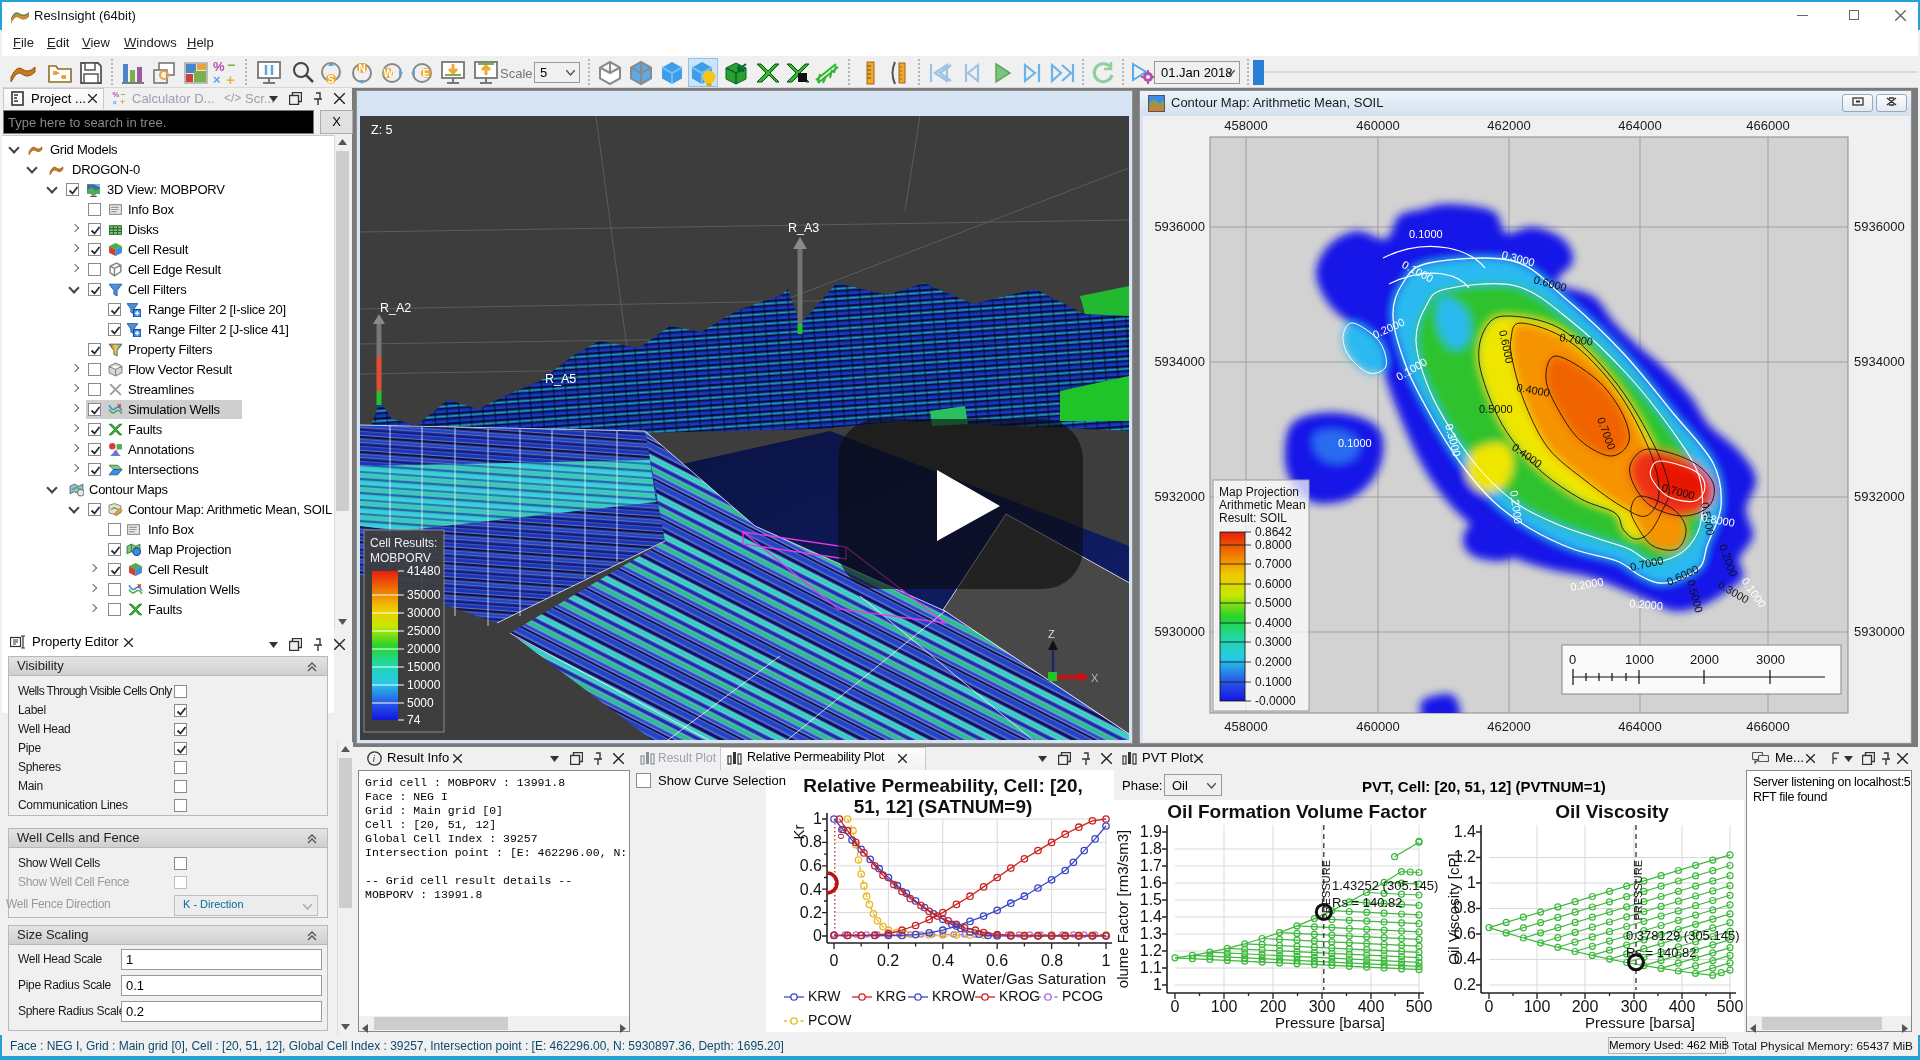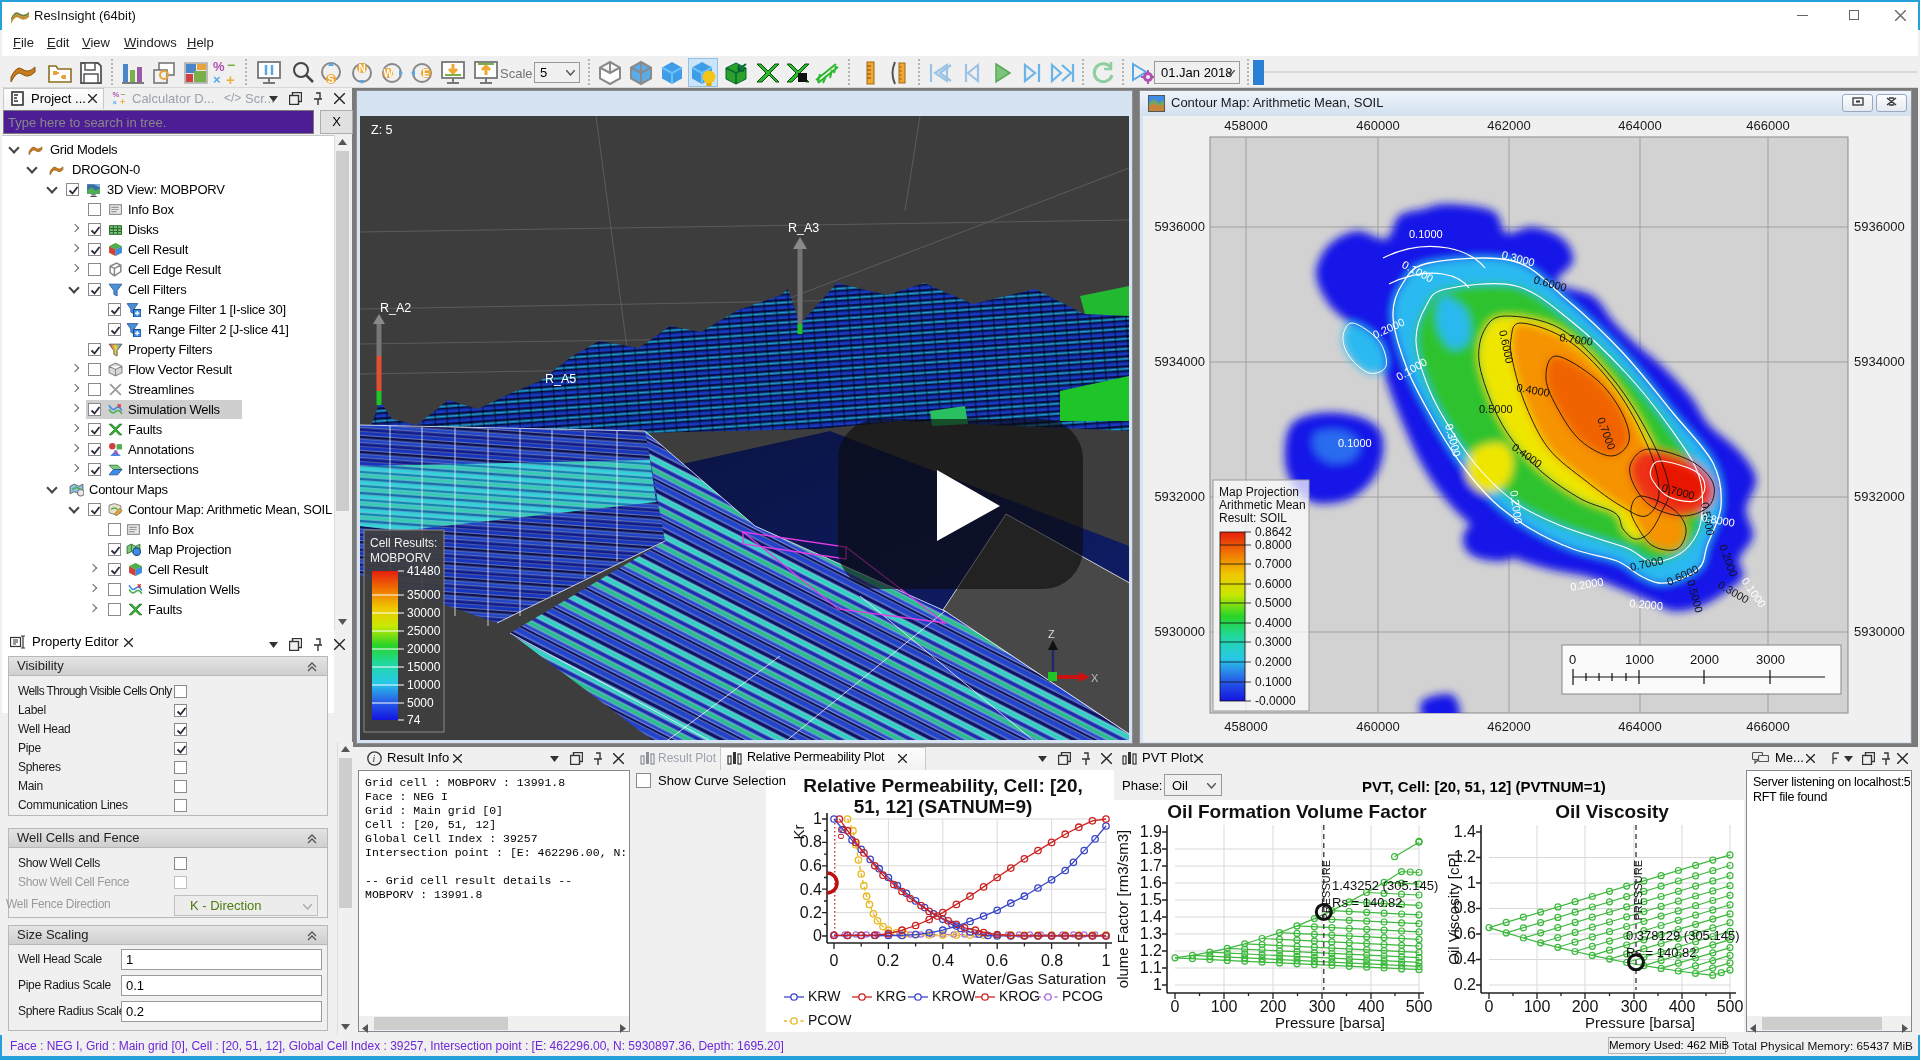--- a/index.html
+++ b/index.html
@@ -539,21 +539,21 @@
   <svg class="abs" style="left:287px;top:4px" width="13" height="13">
       <rect x="3.5" y="0.5" width="9" height="9" fill="none" stroke="#333" stroke-width="1.4"></rect>
       <rect x="0.5" y="3.5" width="9" height="9" fill="#f0f0f0" stroke="#333" stroke-width="1.4"></rect>
     </svg>
   <svg class="abs" style="left:311px;top:4px" width="10" height="14">
       <path d="M3,1 h4 v6 h2 l-4,0 M5,7 v6 M1,7 h8" stroke="#333" stroke-width="1.4" fill="none"></path>
     </svg>
   <svg class="abs" style="left:332px;top:5px" width="11" height="11">
       <path d="M0,0 L11,11 M11,0 L0,11" stroke="#222" stroke-width="1.4"></path>
     </svg>
-  <div class="abs" style="left:1px;top:22px;width:311px;height:24px;background:#4c1d95;border:1px solid #7a7a7a">
+  <div class="abs" style="left:1px;top:22px;width:311px;height:24px;background:#000000;border:1px solid #7a7a7a">
       <span style="position:absolute;left:4px;top:4px;font-size:13px;color:#888">Type here to search in tree.</span>
     </div>
   <div class="abs" style="left:318px;top:22px;width:33px;height:24px;background:#e1e1e1;border:1px solid #adadad;text-align:center;font-size:13px;line-height:22px">X</div>
   <div class="abs" id="tree" style="left:0;top:47px;width:332px;height:578px;background:#fff;border-top:1px solid #c8c8c8">
       <span class="arrow-o" style="left:8px;top:8px"></span>
       <svg class="abs" style="left:26px;top:6px" width="15" height="15" viewBox="0 0 14 14">
         <path d="M1,9 Q4,3 7,5.5 Q10,8 13,4.5 L13,7 Q10,10.5 7,8 Q4,6 1,12 Z" fill="#c87a1e" stroke="#8a5510" stroke-width="0.6"></path>
       </svg>
       <span class="abs" style="left:48px;top:6px;font-size:13px;white-space:nowrap;letter-spacing:-0.25px">Grid Models</span>
       <span class="arrow-o" style="left:26px;top:28px"></span>
@@ -623,21 +623,21 @@
       <span class="ck" style="left:106px;top:167px">
         <svg width="13" height="13">
           <path d="M2.5,6.5 L5.5,9.5 L10.5,3" fill="none" stroke="#2a2a3a" stroke-width="1.8"></path>
         </svg>
       </span>
       <svg class="abs" style="left:124px;top:166px" width="15" height="15" viewBox="0 0 14 14">
         <path d="M1,1.5 L11,1.5 L7.5,6.5 L7.5,11 L4.5,9.5 L4.5,6.5 Z" fill="#4a90d9" stroke="#2a5a99" stroke-width="0.8"></path>
         <rect x="7" y="7" width="7" height="7" fill="#3d8de8" stroke="#1a4a88"></rect>
         <path d="M10.5,8.5 v4 M8.5,10.5 h4" stroke="#fff" stroke-width="1.2"></path>
       </svg>
-      <span class="abs" style="left:146px;top:166px;font-size:13px;white-space:nowrap;letter-spacing:-0.25px">Range Filter 1 [I-slice 30]</span>
+      <span class="abs" style="left:146px;top:166px;font-size:13px;white-space:nowrap;letter-spacing:-0.25px">Range Filter 2 [I-slice 20]</span>
       <span class="ck" style="left:106px;top:187px">
         <svg width="13" height="13">
           <path d="M2.5,6.5 L5.5,9.5 L10.5,3" fill="none" stroke="#2a2a3a" stroke-width="1.8"></path>
         </svg>
       </span>
       <svg class="abs" style="left:124px;top:186px" width="15" height="15" viewBox="0 0 14 14">
         <path d="M1,1.5 L11,1.5 L7.5,6.5 L7.5,11 L4.5,9.5 L4.5,6.5 Z" fill="#4a90d9" stroke="#2a5a99" stroke-width="0.8"></path>
         <rect x="7" y="7" width="7" height="7" fill="#3d8de8" stroke="#1a4a88"></rect>
         <path d="M10.5,8.5 v4 M8.5,10.5 h4" stroke="#fff" stroke-width="1.2"></path>
       </svg>
@@ -854,21 +854,21 @@
         <span class="plabel" style="left:16px;top:149px">Main</span>
         <span class="ck" style="left:172px;top:150px"></span>
         <span class="plabel" style="left:16px;top:168px">Communication Lines</span>
         <span class="ck" style="left:172px;top:169px"></span>
         <span class="plabel" style="left:16px;top:226px">Show Well Cells</span>
         <span class="ck" style="left:172px;top:227px"></span>
         <span class="plabel pgray" style="left:16px;top:245px">Show Well Cell Fence</span>
         <span class="ck" style="left:172px;top:246px;border-color:#c0c0c0"></span>
         <span class="plabel pgray" style="left:4px;top:267px">Well Fence Direction</span>
         <div class="abs" style="left:172px;top:265px;width:144px;height:21px;background:#ececec;border:1px solid #c0c0c0">
-          <span style="position:absolute;left:15px;top:2px;font-size:13px;color:#4d7c0f">K - Direction</span>
+          <span style="position:absolute;left:8px;top:2px;font-size:11px;color:#0369a1">K - Direction</span>
           <svg style="position:absolute;right:5px;top:8px" width="9" height="6">
             <path d="M0,0 L4.5,5 L9,0" fill="none" stroke="#aaa" stroke-width="1.5"></path>
           </svg>
         </div>
         <span class="plabel" style="left:16px;top:322px">Well Head Scale</span>
         <div class="pinput" style="left:119px;top:319px;width:201px;height:21px;line-height:19px">1</div>
         <span class="plabel" style="left:16px;top:348px">Pipe Radius Scale</span>
         <div class="pinput" style="left:119px;top:345px;width:201px;height:21px;line-height:19px">0.1</div>
         <span class="plabel" style="left:16px;top:374px">Sphere Radius Scale</span>
         <div class="pinput" style="left:119px;top:371px;width:201px;height:21px;line-height:19px">0.2</div>
@@ -878,21 +878,21 @@
             <path d="M4.5,0 L9,6 L0,6 Z" fill="#555"></path>
           </svg></div>
         <div class="sthumb" style="top:16px;height:150px"></div>
         <div class="sbtn" style="top:278px"><svg width="9" height="6" style="margin-top:4px">
             <path d="M0,0 L9,0 L4.5,6 Z" fill="#555"></path>
           </svg></div>
     </div>
   </div>
 </div>
 <div class="abs" id="statusbar">
-  <span class="abs" style="left:8px;top:4px;font-size:12px;color:#6d28d9">Face : NEG I, Grid : Main grid [0], Cell : [20, 51, 12], Global Cell Index : 39257, Intersection point : [E: 462296.00, N: 5930897.36, Depth: 1695.20]</span>
+  <span class="abs" style="left:8px;top:4px;font-size:12px;color:#0c4a6e">Face : NEG I, Grid : Main grid [0], Cell : [20, 51, 12], Global Cell Index : 39257, Intersection point : [E: 462296.00, N: 5930897.36, Depth: 1695.20]</span>
   <div class="abs" style="left:1606px;top:2px;width:118px;height:17px;border:1px solid #b4b4b4;font-size:11.5px;text-align:center;line-height:15px;white-space:nowrap">Memory Used: 462 MiB</div>
   <span class="abs" style="left:1730px;top:4px;font-size:11.8px;color:#111;white-space:nowrap">Total Physical Memory: 65437 MiB</span>
 </div>
 <div class="abs" id="botdock">
 <div class="dock" style="left:4px;top:0;width:276px;height:285px">
   <svg class="abs" style="left:11px;top:4px" width="15" height="15">
         <circle cx="7.5" cy="7.5" r="6.7" fill="none" stroke="#333" stroke-width="1.3"></circle>
         <text x="5.5" y="11" font-size="10" font-style="italic" font-family="Liberation Serif" fill="#333">i</text>
       </svg>
   <span class="abs" style="left:31px;top:3px;font-size:13px">Result Info</span>

